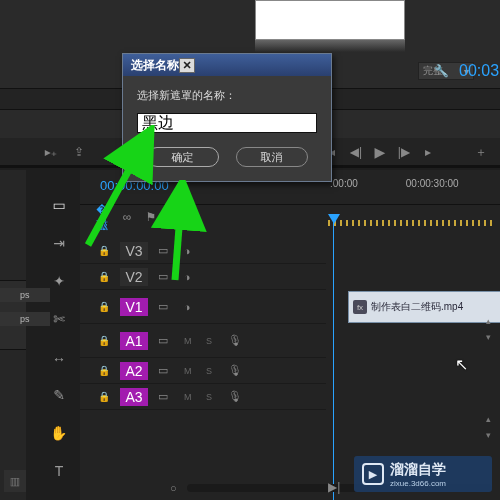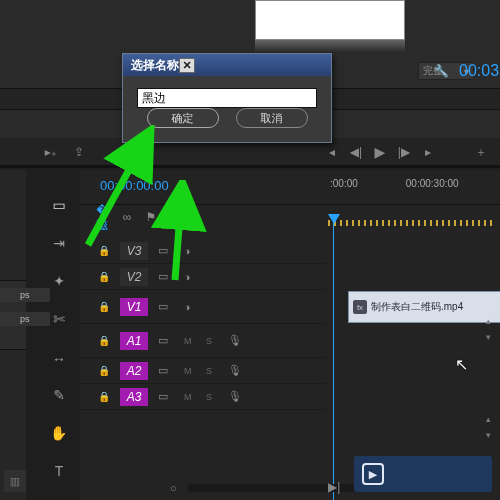--- a/index.html
+++ b/index.html
@@ -39,42 +39,42 @@
   .ruler { position: absolute; top: 44px; left: 248px; right: 8px; height: 18px; }
   .ruler-bar { position: absolute; left:0; right:0; top:6px; height:6px; background: repeating-linear-gradient(90deg,#caa83a 0 2px,#232323 2px 6px); }
   .playhead { position: absolute; top: 0; left: 0; width: 0; height: 0; border-left: 6px solid transparent; border-right: 6px solid transparent; border-top: 10px solid #2aa3ff; }
   .playhead-line { position: absolute; top: 8px; left: 5px; width: 1px; height: 320px; background: #2aa3ff; }
 
   .trk-area { position: absolute; top: 68px; left: 0; right: 0; bottom: 30px; }
   .trk-left { width: 246px; }
   .trk { display: flex; align-items: center; height: 26px; border-bottom: 1px solid #1a1a1a; padding-left: 18px; gap: 10px; }
   .trk.tall { height: 34px; }
   .trk .lock { width:12px; color:#888; font-size:10px; }
-  .trk .label { width: 28px; height: 18px; display:flex; align-items:center; justify-content:center; font-size:12px; background:#2d2d2d;font-style:italic; }
+  .trk .label { width: 28px; height: 18px; display:flex; align-items:center; justify-content:center; font-size:14px; background:#2d2d2d; }
   .trk .label.active { background:#a21caf; color:#fff; }
   .trk .eye { width:16px; color:#888; font-size:11px; }
   .trk .m, .trk .s { width:12px; font-size:9px; color:#666; }
   .trk .mic { color:#888; font-size:11px; }
 
   .clip { position: absolute; top: 0; height: 32px; background: #d8dfe8; border:1px solid #7890a8; display:flex; align-items:center; padding:0 4px; gap:4px; font-size:10px; color:#2a2a3a; overflow:hidden; white-space:nowrap; }
   .clip .fx { width:14px; height:14px; background:#4a4a5a; color:#ccc; display:inline-flex; align-items:center; justify-content:center; font-size:8px; border-radius:2px; }
 
   .tl-ctrl-vert { position: absolute; right: 2px; top: 78px; width: 12px; display:flex; flex-direction:column; gap:6px; color:#777; font-size:9px;}
   .tl-bot { position: absolute; bottom: 6px; left: 90px; right: 8px; display:flex; align-items:center; gap:10px; }
   .tl-bot .o { color:#888; }
   .tl-bot .scroll { flex:1; height:8px; background:#1a1a1a; border-radius:4px; }
 
   
   .dialog { position: absolute; top: 53px; left: 122px; width: 210px; background: #3a3a3a; border: 1px solid #6a7a90; box-shadow: 2px 3px 6px rgba(0,0,0,0.6); }
   .dlg-title { height: 22px; background: linear-gradient(#3f5f9a,#2a4070); color:#fff; font-size:12px; display:flex; align-items:center; justify-content:flex-start; padding:0 3px 0 8px; font-weight:bold; }
   .dlg-close { width:16px; height:15px; background:#dcdcdc; border:1px solid #666; color:#222; display:flex; align-items:center; justify-content:center; font-size:11px; font-weight:bold;}
   .dlg-body { padding: 12px 14px 14px; }
   .dlg-label { font-size: 11px; color:#ddd; margin-bottom:10px; }
-  .dlg-input { width: 100%; height: 20px; background:#fff; border:1px solid #111; padding:1px 4px; font-size:12px; color:#000; }
-  .dlg-btns { display:flex; gap:17px; justify-content:center; }
+  .dlg-input { width: 100%; height: 20px; background:#fff; border:1px solid #111; padding:1px 4px; font-size:16px; color:#000; }
+  .dlg-btns { display:flex; gap:17px; justify-content:center; margin-top:14px; }
   .dlg-btn { width:72px; height:20px; border:1px solid #888; border-radius:10px; background:#3a3a3a; color:#ddd; font-size:11px; display:flex; align-items:center; justify-content:center; }
   .dlg-btn.primary { border-color:#aaa; }
 
   
   .arrow { position:absolute; pointer-events:none; }
 
   
   .wm { position:absolute; right:8px; bottom:8px; width:138px; height:36px; background:rgba(30,60,100,0.9); border-radius:3px; display:flex; align-items:center; gap:6px; padding:0 8px; color:#dfe8f4; }
   .wm .play { width:22px; height:22px; border:2px solid #dfe8f4; border-radius:4px; display:flex; align-items:center; justify-content:center; }
   .wm .br { font-size:14px; font-weight:bold; }
@@ -221,20 +221,21 @@
 </div>
 
 <div style="position:absolute; bottom:8px; left:4px; width:22px; height:22px; background:#2f2f2f; display:flex; align-items:center; justify-content:center; color:#777;">▥</div>
 
 <div class="dialog">
   <div class="dlg-title">
     <span>选择名称</span>
     <span class="dlg-close">✕</span>
   </div>
   <div class="dlg-body">
+    <div class="dlg-label">选择新遮罩的名称：</div>
     <input class="dlg-input" value="黑边" style="">
     <div class="dlg-btns">
       <div class="dlg-btn primary">确定</div>
       <div class="dlg-btn">取消</div>
     </div>
   </div>
 </div>
 
 <svg class="arrow" style="top:125px; left:78px;" width="85" height="130">
   <defs>
@@ -250,13 +251,17 @@
         <path d="M0,0 L8,4 L0,8 Z" fill="#17d417"></path>
       </marker>
     </defs>
   <line x1="25" y1="100" x2="32" y2="8" stroke="#17d417" stroke-width="7" marker-end="url(#ah2)"></line>
 </svg>
 
 <div class="cursor">↖</div>
 
 <div class="wm">
   <div class="play">▶</div>
+  <div>
+    <div class="br">溜溜自学</div>
+    <div class="url">zixue.3d66.com</div>
+  </div>
 </div>
 
 </body></html>

